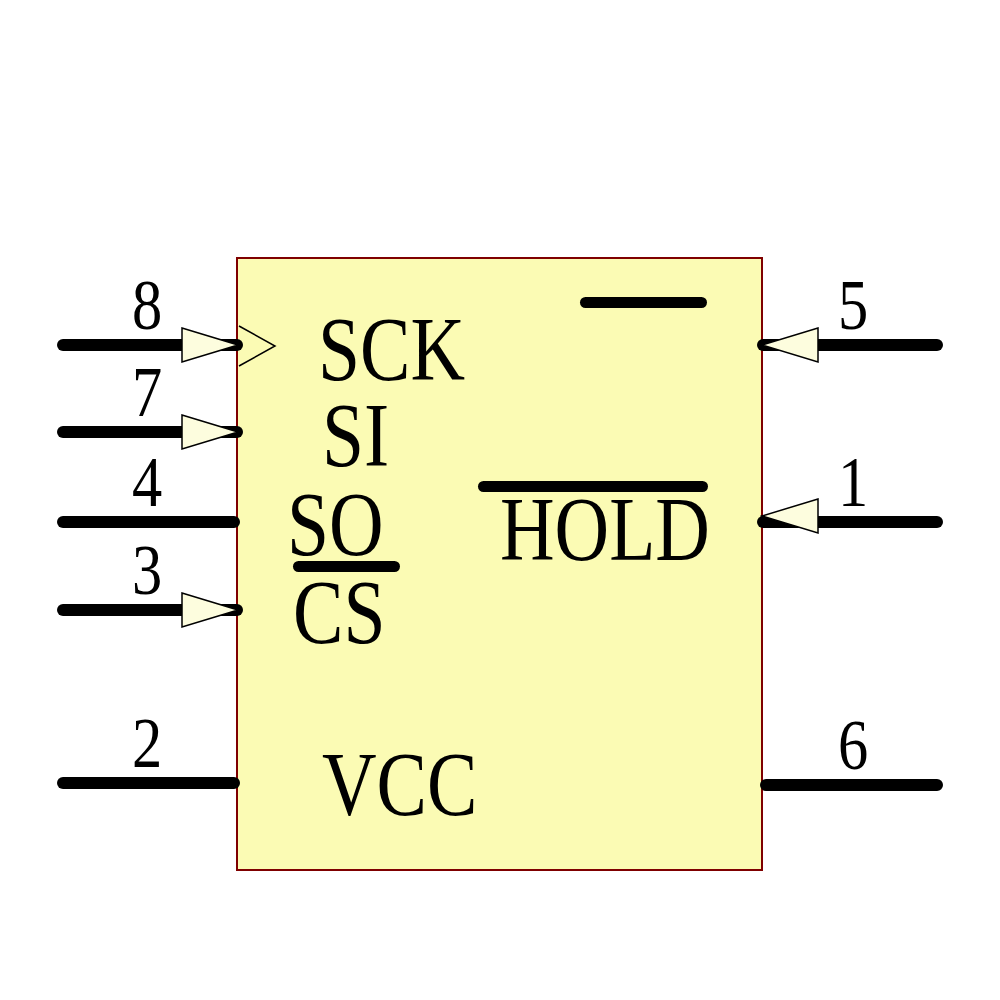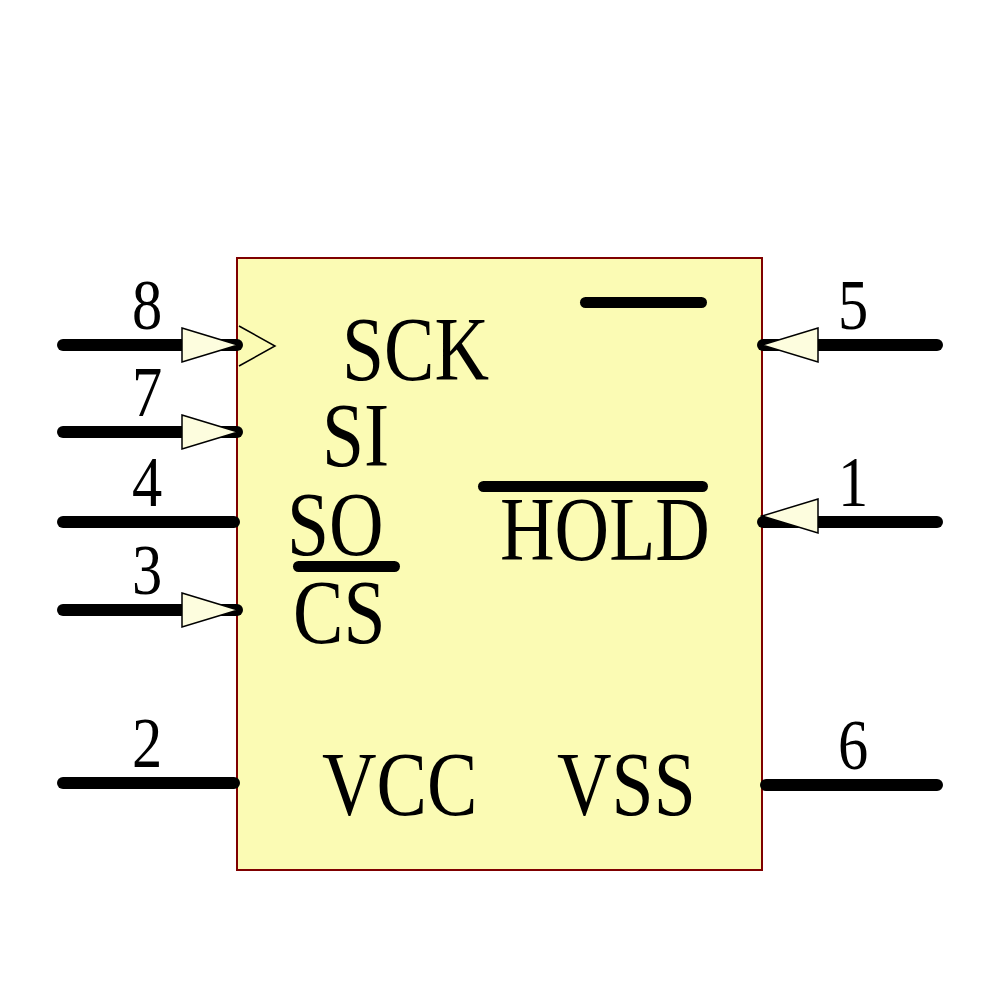--- a/index.html
+++ b/index.html
@@ -68,25 +68,24 @@
 
   <div class="pin-num" style="left:127px; top:269px;"><span>8</span></div>
   <div class="pin-num" style="left:127px; top:356px;"><span>7</span></div>
   <div class="pin-num" style="left:127px; top:446px;"><span>4</span></div>
   <div class="pin-num" style="left:127px; top:534px;"><span>3</span></div>
   <div class="pin-num" style="left:127px; top:707px;"><span>2</span></div>
   <div class="pin-num" style="left:833px; top:269px;"><span>5</span></div>
   <div class="pin-num" style="left:833px; top:446px;"><span>1</span></div>
   <div class="pin-num" style="left:833px; top:709px;"><span>6</span></div>
 
-  <div class="lbl" style="left:318px; top:305px;margin-left:24px;"><span>SCK</span></div>
+  <div class="lbl" style="left:318px; top:305px;"><span>SCK</span></div>
   <div class="lbl" style="left:302px; top:391px;margin-left:20px;"><span>SI</span></div>
   <div class="lbl" style="left:287px; top:480px;text-decoration:underline;"><span>SO</span></div>
   <div class="lbl" style="left:293px; top:568px;"><span>CS</span></div>
   <div class="lbl" style="left:305px; top:740px;margin-left:17px;"><span>VCC</span></div>
   <div class="lbl" style="left:500px; top:485px;"><span>HOLD</span></div>
-  <div class="lbl" style="left:557px; top:740px;"><span>VSS</span></div>
 
   <div class="obar" style="left:580px; top:297px; width:127px;"></div>
   <div class="obar" style="left:478px; top:481px; width:230px;"></div>
   <div class="obar" style="left:293px; top:561px; width:107px;"></div>
 
 </div>
 
 </body></html>

